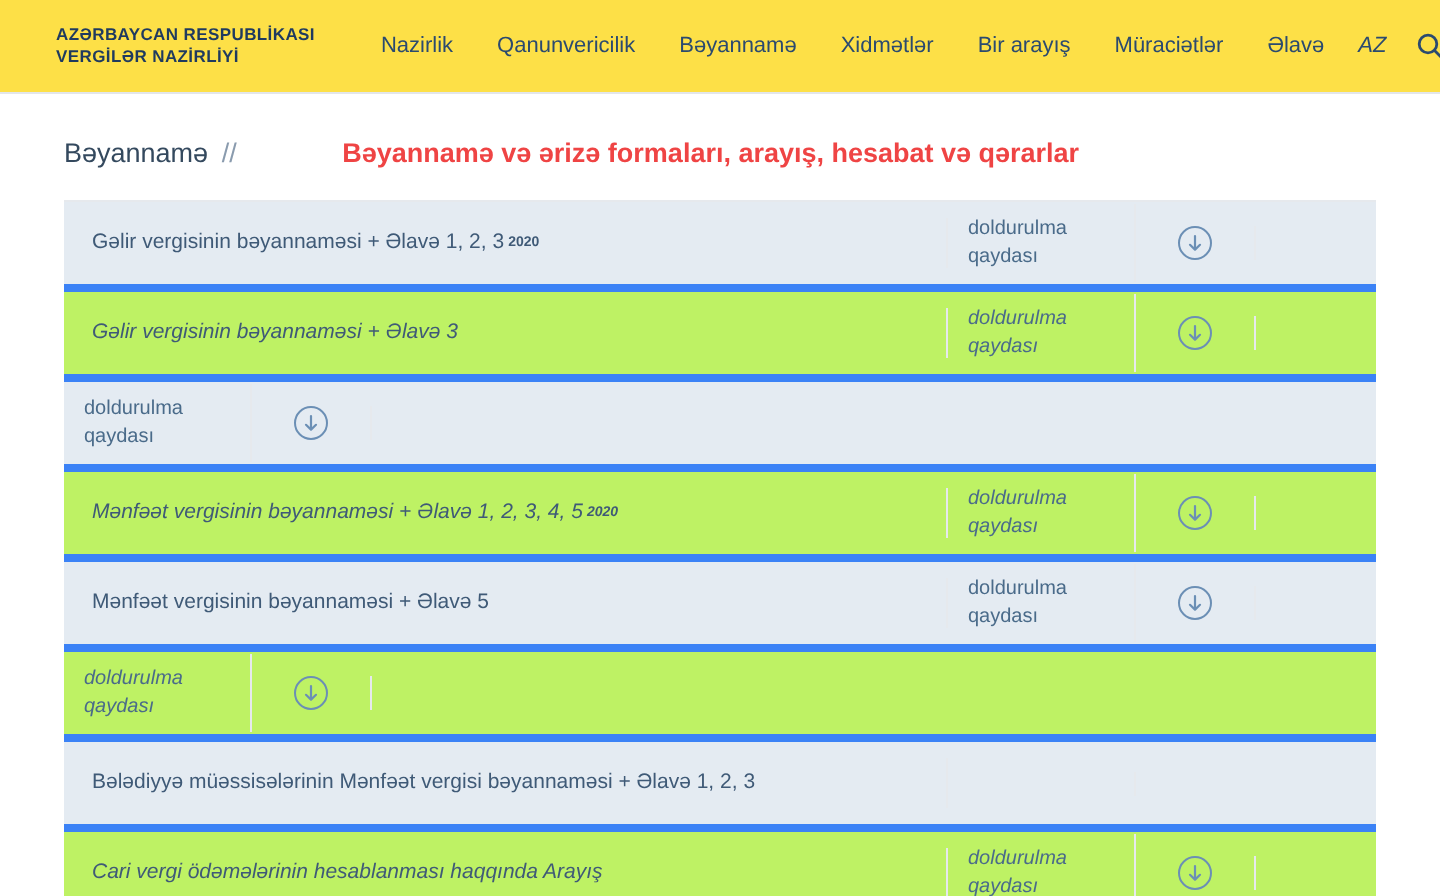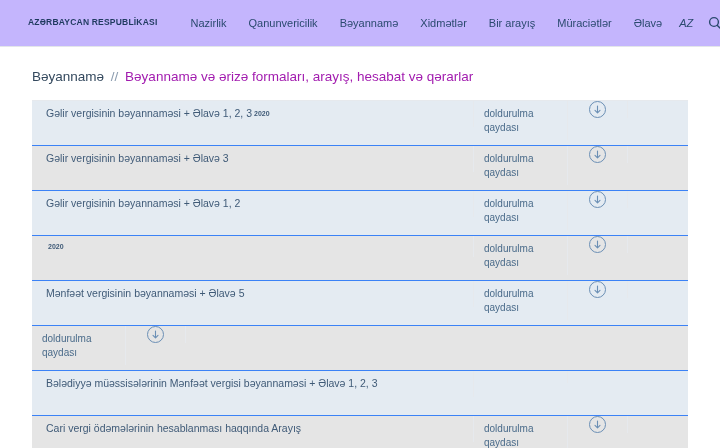--- a/index.html
+++ b/index.html
@@ -7,21 +7,21 @@
     margin: 0; padding: 0;
     width: 720px; height: 448px;
     overflow: hidden;
     background: #ffffff;
     font-family: "Liberation Sans", sans-serif;
   }
 
   
   .header {
     height: 47px;
-    background: #c4b5fd;
+    background: #fde047;
     border-bottom: 1px solid #e3e6ea;
     display: flex;
     align-items: center;
     padding: 0 16px 0 28px;
   }
   .brand {
     font-size: 8.5px;
     font-weight: bold;
     color: #1f3a5f;
     line-height: 1.35;
@@ -62,35 +62,35 @@
 
   
   .crumb-wrap {
     padding: 22px 0 16px 32px;
   }
   .crumb {
     font-size: 13.5px;
     color: #34495e;
   }
   .crumb .sep { color: #8a9bae; margin: 0 3px; }
-  .crumb .cur { font-weight: normal; color: #a21caf; }
+  .crumb .cur { font-weight: bold; color: #ef4444; margin-left: 46px; }
 
   
   .table-wrap {
     margin: 0 32px;
     border-top: 1px solid #e6e9ed;
   }
   .row {
     display: flex;
-    align-items: flex-start;
+    align-items: center;
     min-height: 45px;
-    border-bottom: 1px solid #3b82f6;
+    border-bottom: 4px solid #3b82f6;
   }
   .row.alt { background: #e4ebf2; }
-  .row.plain { background: #e5e5e5; }
+  .row.plain { background: #bef264; font-style: italic; }
 
   .cell-name {
     flex: 1 1 auto;
     display: flex;
     align-items: center;
     padding: 6px 12px 6px 14px;
     font-size: 10.5px;
     color: #3f5a77;
     border-right: 1px solid #e6e9ed;
     line-height: 1.3;
@@ -132,20 +132,21 @@
   }
   .dl-circle svg { display: block; }
   .empty { }
 </style>
 </head>
 <body>
 
 <div class="header">
   <div>
     <div class="brand">AZƏRBAYCAN RESPUBLİKASI</div>
+    <div class="brand">VERGİLƏR NAZİRLİYİ</div>
   </div>
 
   <div class="nav">
     <div class="nav-item">Nazirlik</div>
     <div class="nav-item">Qanunvericilik</div>
     <div class="nav-item">Bəyannamə</div>
     <div class="nav-item">Xidmətlər</div>
     <div class="nav-item">Bir arayış</div>
     <div class="nav-item">Müraciətlər</div>
     <div class="nav-item">Əlavə</div>
@@ -201,38 +202,35 @@
         <svg width="9" height="10" viewBox="0 0 9 10" stroke="#6b8fb5" stroke-width="1.1" fill="none" stroke-linecap="round" stroke-linejoin="round">
           <line x1="4.5" y1="1" x2="4.5" y2="7.5"></line>
             <polyline points="2,5.4 4.5,7.8 7,5.4"></polyline>
         </svg>
       </span>
     </div>
     <div class="cell-last"></div>
   </div>
 
   <div class="row alt">
-    <div class="cell-name">
-      <span>Gəlir vergisinin bəyannaməsi + Əlavə 1, 2</span>
-        <span class="sup"></span>
-    </div>
     <div class="cell-rule">doldurulma qaydası</div>
     <div class="cell-dl">
       <span class="dl-circle">
         <svg width="9" height="10" viewBox="0 0 9 10" stroke="#6b8fb5" stroke-width="1.1" fill="none" stroke-linecap="round" stroke-linejoin="round">
           <line x1="4.5" y1="1" x2="4.5" y2="7.5"></line>
             <polyline points="2,5.4 4.5,7.8 7,5.4"></polyline>
         </svg>
       </span>
     </div>
     <div class="cell-last"></div>
   </div>
 
   <div class="row plain">
     <div class="cell-name">
+      <span>Mənfəət vergisinin bəyannaməsi + Əlavə 1, 2, 3, 4, 5</span>
         <span class="sup">2020</span>
     </div>
     <div class="cell-rule">doldurulma qaydası</div>
     <div class="cell-dl">
       <span class="dl-circle">
         <svg width="9" height="10" viewBox="0 0 9 10" stroke="#6b8fb5" stroke-width="1.1" fill="none" stroke-linecap="round" stroke-linejoin="round">
           <line x1="4.5" y1="1" x2="4.5" y2="7.5"></line>
             <polyline points="2,5.4 4.5,7.8 7,5.4"></polyline>
         </svg>
       </span>

